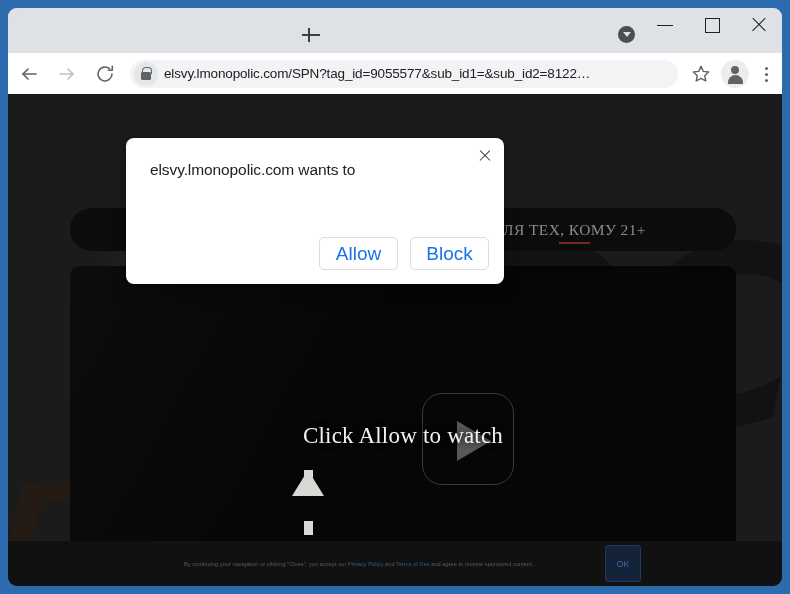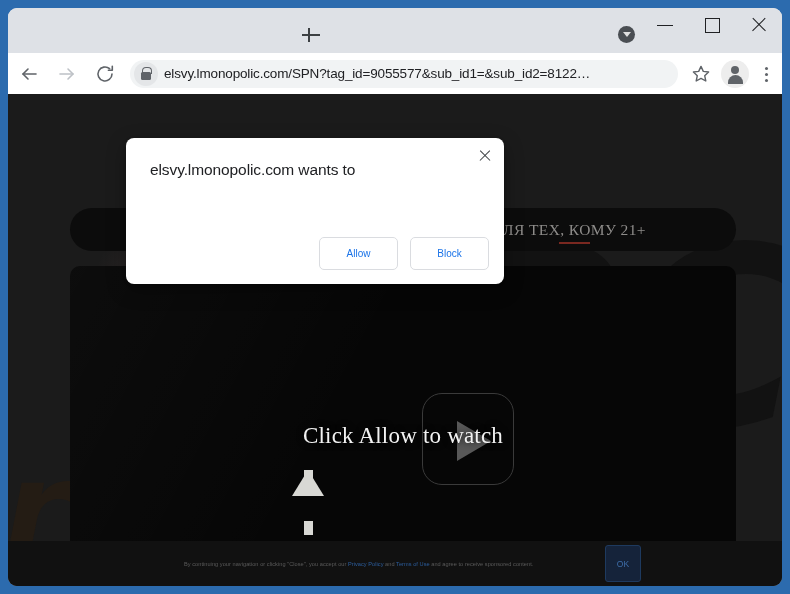--- a/index.html
+++ b/index.html
@@ -493,21 +493,21 @@
     gap: 12px;
   }
   .dlg-btn {
     min-width: 79px;
     height: 33px;
     padding: 0 8px;
     background: #FFFFFF;
     border: 1px solid #DADCE0;
     border-radius: 5px;
     color: #1A73E8;
-    font-size: 10px;
+    font-size: 19px;
     font-family: "Liberation Sans", sans-serif;
     cursor: pointer;
     display: flex;
     align-items: center;
     justify-content: center;
   }
 </style>
 </head>
 <body>
 

